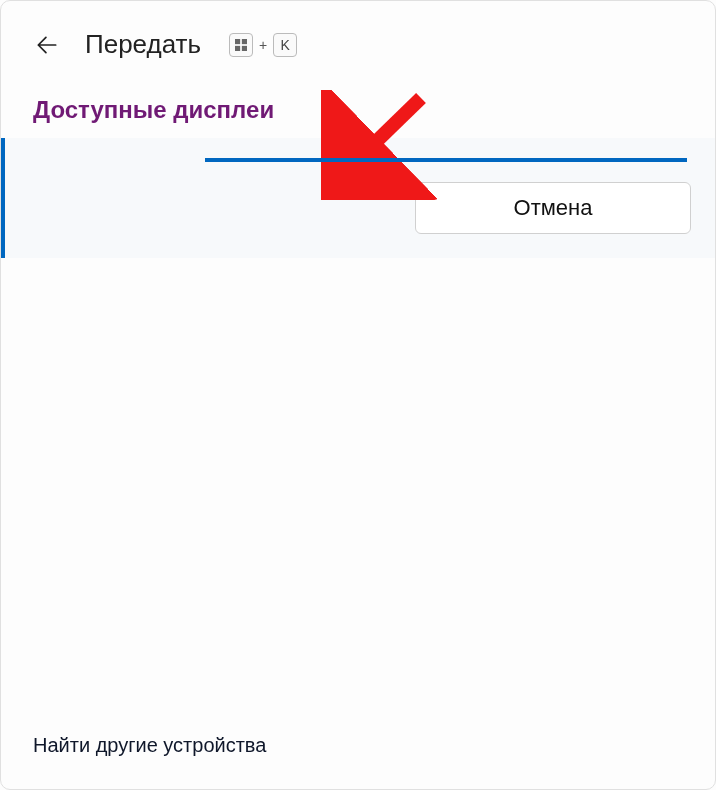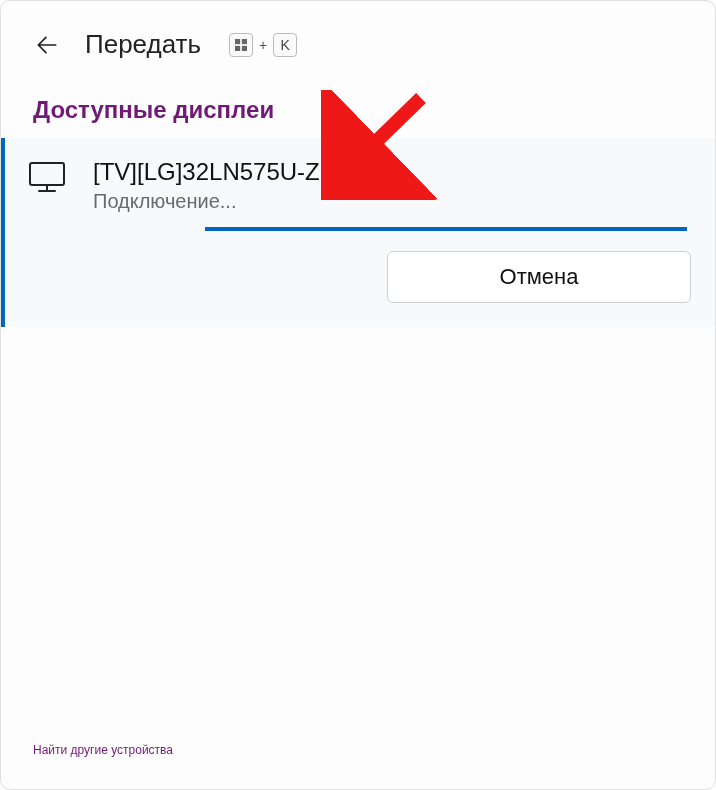--- a/index.html
+++ b/index.html
@@ -108,30 +108,30 @@
     display: flex;
     justify-content: flex-end;
   }
   .cancel-btn {
     font-size: 22px;
     color: #111;
     background: #fff;
     border: 1px solid #d0d0d0;
     border-radius: 6px;
     padding: 12px 0;
-    width: 304px;
+    width: 276px;
     text-align: center;
     cursor: pointer;
   }
 
   .spacer { flex: 1; }
 
   .footer-link {
-    font-size: 12px;
-    color: #701a75;
+    font-size: 20px;
+    color: #0f172a;
     padding: 0 32px 32px 32px;
   }
 
   .annotation-arrow {
     position: absolute;
     top: -48px;
     left: 316px;
     pointer-events: none;
   }
 </style>
@@ -165,31 +165,20 @@
 
   <svg class="annotation-arrow" width="120" height="110">
     <defs>
       <marker id="ah" markerWidth="12" markerHeight="12" refX="3" refY="6" orient="auto">
         <path d="M0,0 L12,6 L0,12 Z" fill="#ef1818"></path>
       </marker>
     </defs>
     <line x1="100" y1="8" x2="28" y2="78" stroke="#ef1818" stroke-width="14" marker-end="url(#ah)"></line>
   </svg>
 
-  <div class="device-row">
-    <svg class="device-icon" viewBox="0 0 36 30">
-      <rect x="1" y="1" width="34" height="22" rx="2" stroke="#222" stroke-width="2" fill="none"></rect>
-      <line x1="10" y1="29" x2="26" y2="29" stroke="#222" stroke-width="2" stroke-linecap="round"></line>
-      <line x1="18" y1="23" x2="18" y2="29" stroke="#222" stroke-width="2"></line>
-    </svg>
-    <div class="device-text">
-      <div class="device-name">[TV][LG]32LN575U-ZE</div>
-      <div class="device-status">Подключение...</div>
-    </div>
-  </div>
 
   <div class="progress-track">
     <div class="progress-fill"></div>
   </div>
 
   <div class="cancel-row">
     <div class="cancel-btn">Отмена</div>
   </div>
 </div>
 

